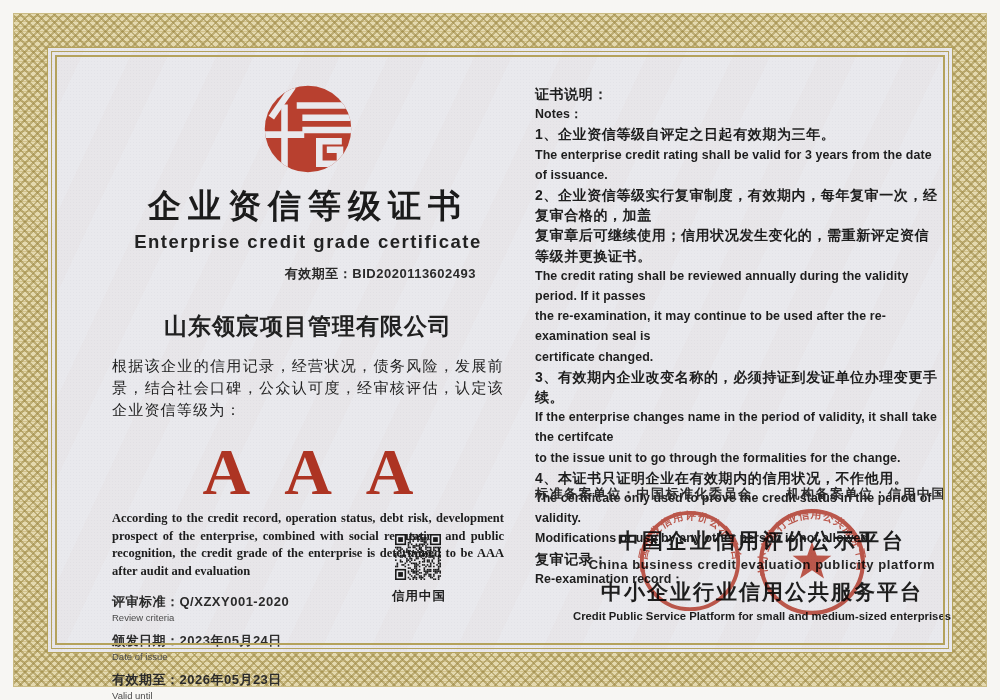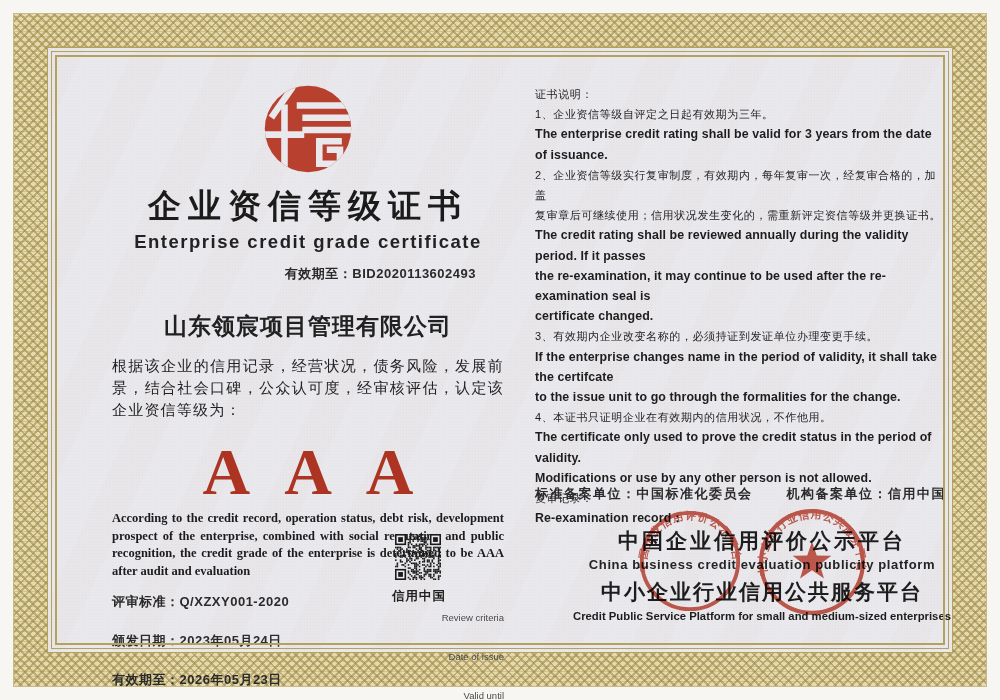--- a/index.html
+++ b/index.html
@@ -60,30 +60,30 @@
     font-size:66px;font-weight:600;color:#ad3423;
     letter-spacing:34px;text-indent:34px;line-height:1.05;
   }
   .statement-en{
     margin-top:4px;font-size:12.5px;line-height:1.42;text-align:justify;
     font-family:"Liberation Serif","DejaVu Serif",serif;color:#1c1c1c;font-weight:600;
   }
   .fields{margin-top:10px;}
   .field{margin-bottom:9px;}
   .field .row{font-size:13px;font-weight:700;color:#2b2b2b;letter-spacing:0.5px;}
-  .field .sub{font-size:9.5px;color:#4a4a4a;margin-top:1px;text-align:right;}
+  .field .sub{font-size:9.5px;color:#4a4a4a;margin-top:1px;}
   .qr-wrap{position:absolute;left:344px;top:486px;width:52px;text-align:center;}
   .qr{width:46px;height:46px;display:block;margin:0 auto;}
   .qr-label{font-size:12.5px;font-weight:700;margin-top:8px;letter-spacing:1px;white-space:nowrap;}
 
   
   .right{position:absolute;left:487px;top:36px;width:406px;}
   .note{margin:0;font-size:12.4px;line-height:20.2px;color:#1d1d1d;
         font-weight:600;letter-spacing:0.1px;}
-  .note.cn{font-weight:400;letter-spacing:0.6px;font-size:11px;}
+  .note.cn{font-weight:700;letter-spacing:0.6px;font-size:14px;}
   .filing{
     position:absolute;left:487px;top:437px;width:410px;
     font-size:13px;letter-spacing:1.5px;color:#2b2b2b;font-weight:600;white-space:nowrap;
   }
   .filing .gap{display:inline-block;width:34px;}
 
   .platform{position:absolute;left:520px;top:479px;width:388px;text-align:center;}
   .platform .p-cn1{font-size:21px;letter-spacing:3px;font-weight:600;color:#1d1d1d;margin:0;white-space:nowrap;}
   .platform .p-en1{font-size:13px;letter-spacing:0.6px;font-weight:600;color:#242424;margin:2px 0 6px;white-space:nowrap;}
   .platform .p-cn2{font-size:21px;letter-spacing:2px;font-weight:600;color:#1d1d1d;margin:0;white-space:nowrap;}
@@ -467,20 +467,21 @@
         <rect x="24" y="2" width="3" height="3" fill="#1a1a1a"></rect>
         <rect x="0" y="22" width="7" height="7" fill="#1a1a1a"></rect>
         <rect x="1" y="23" width="5" height="5" fill="#e9e9ed"></rect>
         <rect x="2" y="24" width="3" height="3" fill="#1a1a1a"></rect>
       </svg>
     <div class="qr-label">信用中国</div>
   </div>
 
   <div class="right">
       <p class="note cn">证书说明：</p>
+      <p class="note">Notes：</p>
       <p class="note cn">1、企业资信等级自评定之日起有效期为三年。</p>
       <p class="note">The enterprise credit rating shall be valid for 3 years from the date of issuance.</p>
       <p class="note cn">2、企业资信等级实行复审制度，有效期内，每年复审一次，经复审合格的，加盖</p>
       <p class="note cn">复审章后可继续使用；信用状况发生变化的，需重新评定资信等级并更换证书。</p>
       <p class="note">The credit rating shall be reviewed annually during the validity period. If it passes</p>
       <p class="note">the re-examination, it may continue to be used after the re-examination seal is</p>
       <p class="note">certificate changed.</p>
       <p class="note cn">3、有效期内企业改变名称的，必须持证到发证单位办理变更手续。</p>
       <p class="note">If the enterprise changes name in the period of validity, it shall take the certifcate</p>
       <p class="note">to the issue unit to go through the formalities for the change.</p>

